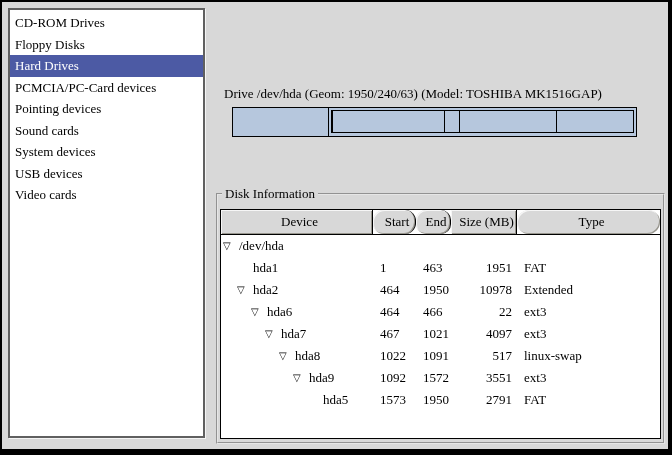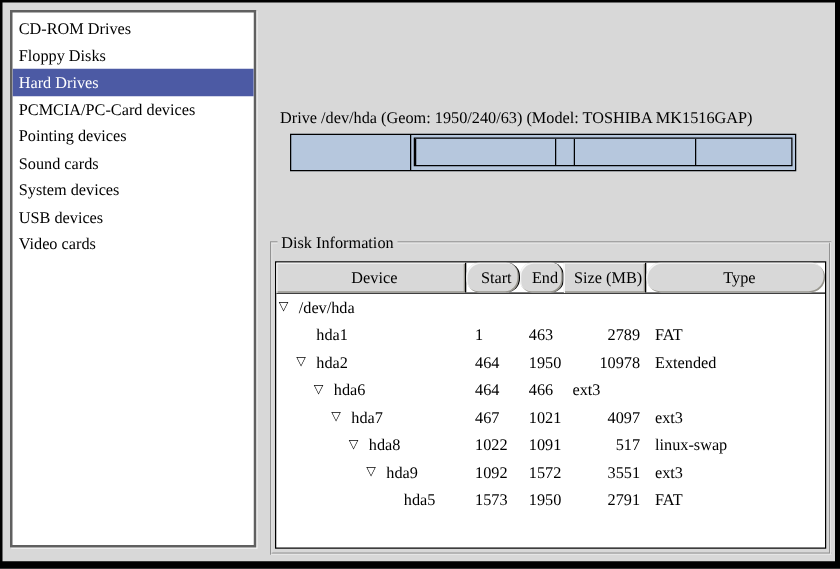--- a/index.html
+++ b/index.html
@@ -94,40 +94,41 @@
             <div class="vcell c3 size"></div>
             <div class="vcell c4"></div>
           </div>
           <div class="trow">
             <div class="dcell c0" style="padding-left: 16px;">
               <span class="exp"></span>
               <span>hda1</span>
             </div>
             <div class="vcell c1">1</div>
             <div class="vcell c2">463</div>
-            <div class="vcell c3 size">2789</div>
+            <div class="vcell c3 size">1951</div>
             <div class="vcell c4">FAT</div>
           </div>
           <div class="trow">
             <div class="dcell c0" style="padding-left: 16px;">
               <span class="exp">▽</span>
               <span>hda2</span>
             </div>
             <div class="vcell c1">464</div>
             <div class="vcell c2">1950</div>
             <div class="vcell c3 size">10978</div>
             <div class="vcell c4">Extended</div>
           </div>
           <div class="trow">
             <div class="dcell c0" style="padding-left: 30px;">
               <span class="exp">▽</span>
               <span>hda6</span>
             </div>
             <div class="vcell c1">464</div>
             <div class="vcell c2">466</div>
+            <div class="vcell c3 size">22</div>
             <div class="vcell c4">ext3</div>
           </div>
           <div class="trow">
             <div class="dcell c0" style="padding-left: 44px;">
               <span class="exp">▽</span>
               <span>hda7</span>
             </div>
             <div class="vcell c1">467</div>
             <div class="vcell c2">1021</div>
             <div class="vcell c3 size">4097</div>

